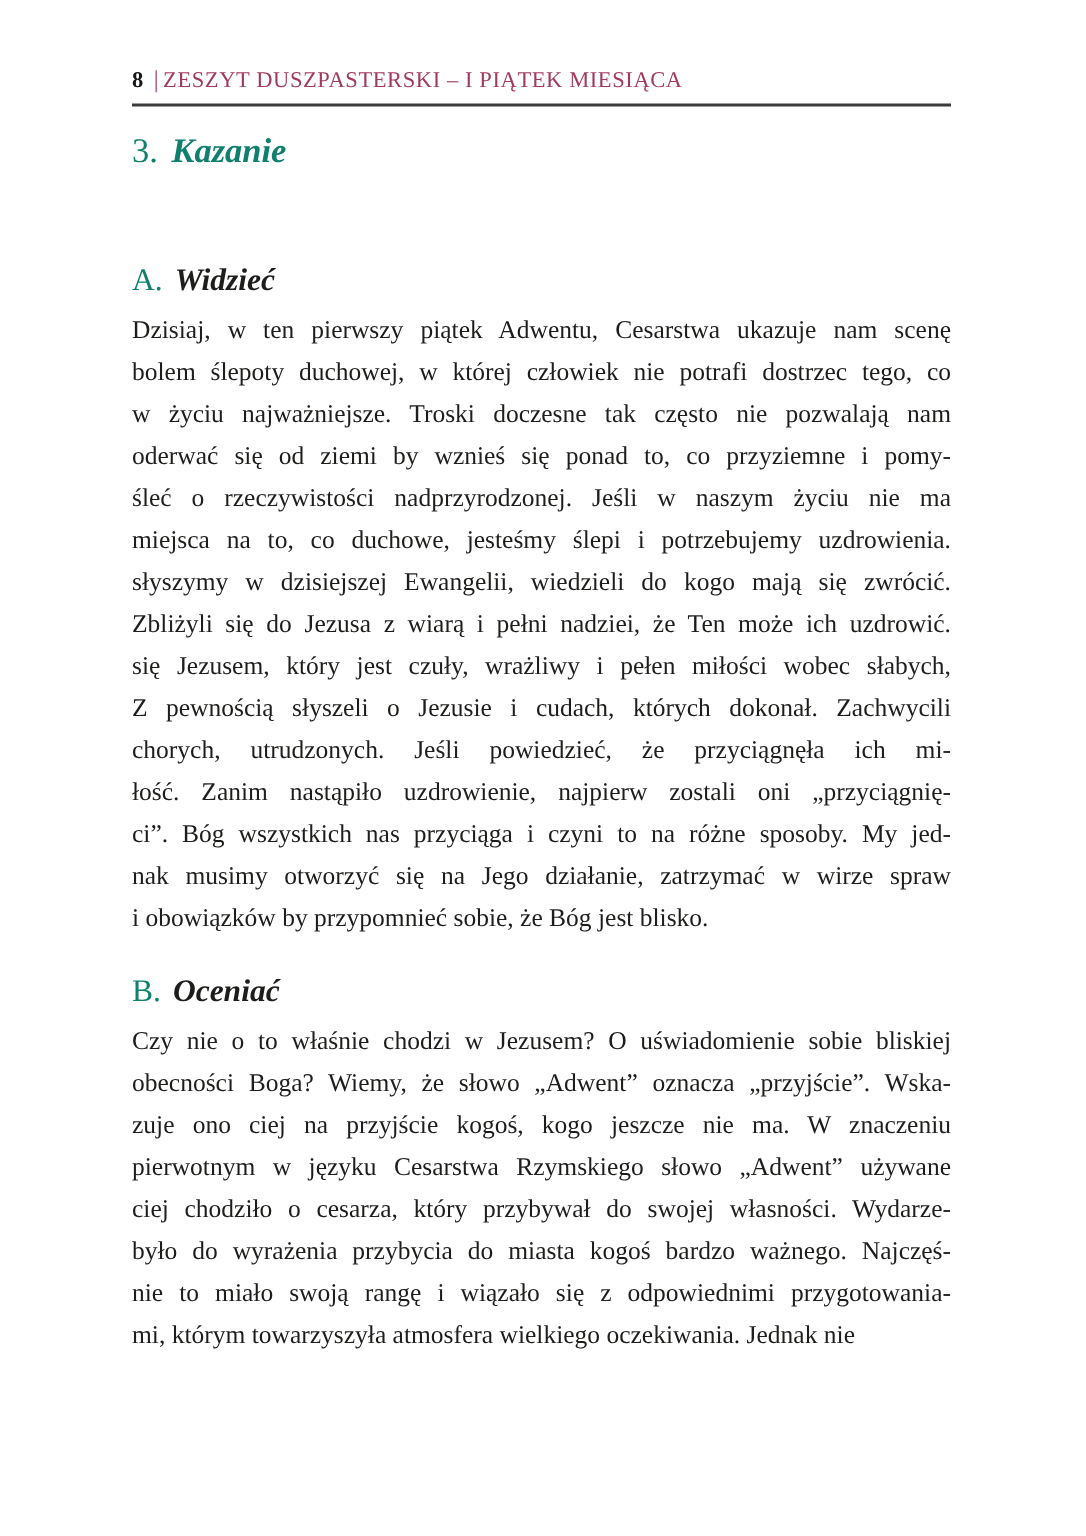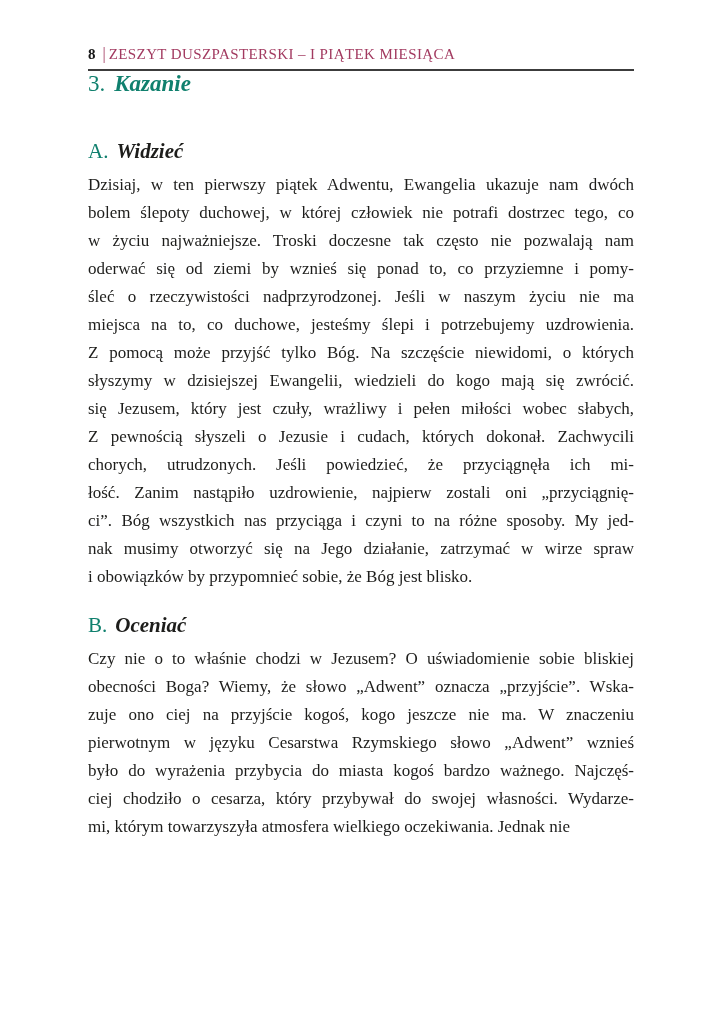--- a/index.html
+++ b/index.html
@@ -47,39 +47,40 @@
     color: var(--pink);
     letter-spacing: 0.4px;
   }
   .rule {
     margin-top: 5px;
     height: 2px;
     background: var(--rule);
   }
   
   .chapter {
+    margin-top: 17px;
     font-size: 23px;
     line-height: 26px;
     color: var(--teal);
   }
   .chapter .num {
     font-style: normal;
     font-weight: normal;
     margin-right: 9px;
   }
   .chapter .titl {
     font-style: italic;
     font-weight: bold;
   }
   
   .subhead {
     font-size: 21px;
     line-height: 24px;
   }
-  .subhead-a { margin-top: 42px; }
+  .subhead-a { margin-top: 60px; }
   .subhead-b { margin-top: 22px; }
   .subhead .letter {
     color: var(--teal);
     font-weight: normal;
     font-style: normal;
     margin-right: 8px;
   }
   .subhead .stitle {
     color: var(--ink);
     font-weight: bold;
@@ -116,45 +117,46 @@
 
     <h1 class="chapter">
       <span class="num">3.</span><span class="titl">Kazanie</span>
     </h1>
 
     <h2 class="subhead subhead-a">
       <span class="letter">A.</span><span class="stitle">Widzieć</span>
     </h2>
 
     <div class="para">
-        <div class="tline">Dzisiaj, w ten pierwszy piątek Adwentu, Ewangelia ukazuje nam dwóch</div>
+        <div class="tline">Dzisiaj, w ten pierwszy piątek Adwentu, Cesarstwa ukazuje nam scenę</div>
         <div class="tline">bolem ślepoty duchowej, w której człowiek nie potrafi dostrzec tego, co</div>
         <div class="tline">w życiu najważniejsze. Troski doczesne tak często nie pozwalają nam</div>
         <div class="tline">oderwać się od ziemi by wznieś się ponad to, co przyziemne i pomy-</div>
         <div class="tline">śleć o rzeczywistości nadprzyrodzonej. Jeśli w naszym życiu nie ma</div>
         <div class="tline">miejsca na to, co duchowe, jesteśmy ślepi i potrzebujemy uzdrowienia.</div>
-        <div class="tline">Z pomocą może przyjść tylko Bóg. Na szczęście niewidomi, o których</div>
         <div class="tline">słyszymy w dzisiejszej Ewangelii, wiedzieli do kogo mają się zwrócić.</div>
+        <div class="tline">Zbliżyli się do Jezusa z wiarą i pełni nadziei, że Ten może ich uzdrowić.</div>
         <div class="tline">się Jezusem, który jest czuły, wrażliwy i pełen miłości wobec słabych,</div>
         <div class="tline">Z pewnością słyszeli o Jezusie i cudach, których dokonał. Zachwycili</div>
         <div class="tline">chorych, utrudzonych. Jeśli powiedzieć, że przyciągnęła ich mi-</div>
         <div class="tline">łość. Zanim nastąpiło uzdrowienie, najpierw zostali oni „przyciągnię-</div>
         <div class="tline">ci”. Bóg wszystkich nas przyciąga i czyni to na różne sposoby. My jed-</div>
         <div class="tline">nak musimy otworzyć się na Jego działanie, zatrzymać w wirze spraw</div>
         <div class="tline">i obowiązków by przypomnieć sobie, że Bóg jest blisko.</div>
       </div>
 
     <h2 class="subhead subhead-b">
       <span class="letter">B.</span><span class="stitle">Oceniać</span>
     </h2>
 
     <div class="para">
         <div class="tline">Czy nie o to właśnie chodzi w Jezusem? O uświadomienie sobie bliskiej</div>
         <div class="tline">obecności Boga? Wiemy, że słowo „Adwent” oznacza „przyjście”. Wska-</div>
         <div class="tline">zuje ono ciej na przyjście kogoś, kogo jeszcze nie ma. W znaczeniu</div>
-        <div class="tline">pierwotnym w języku Cesarstwa Rzymskiego słowo „Adwent” wznieś</div>
+        <div class="tline">pierwotnym w języku Cesarstwa Rzymskiego słowo „Adwent” używane</div>
+        <div class="tline">ciej chodziło o cesarza, który przybywał do swojej własności. Wydarze-</div>
         <div class="tline">było do wyrażenia przybycia do miasta kogoś bardzo ważnego. Najczęś-</div>
-        <div class="tline">ciej chodziło o cesarza, który przybywał do swojej własności. Wydarze-</div>
+        <div class="tline">nie to miało swoją rangę i wiązało się z odpowiednimi przygotowania-</div>
         <div class="tline">mi, którym towarzyszyła atmosfera wielkiego oczekiwania. Jednak nie</div>
       </div>
 
   </div>
 </div>
 
 </body></html>

